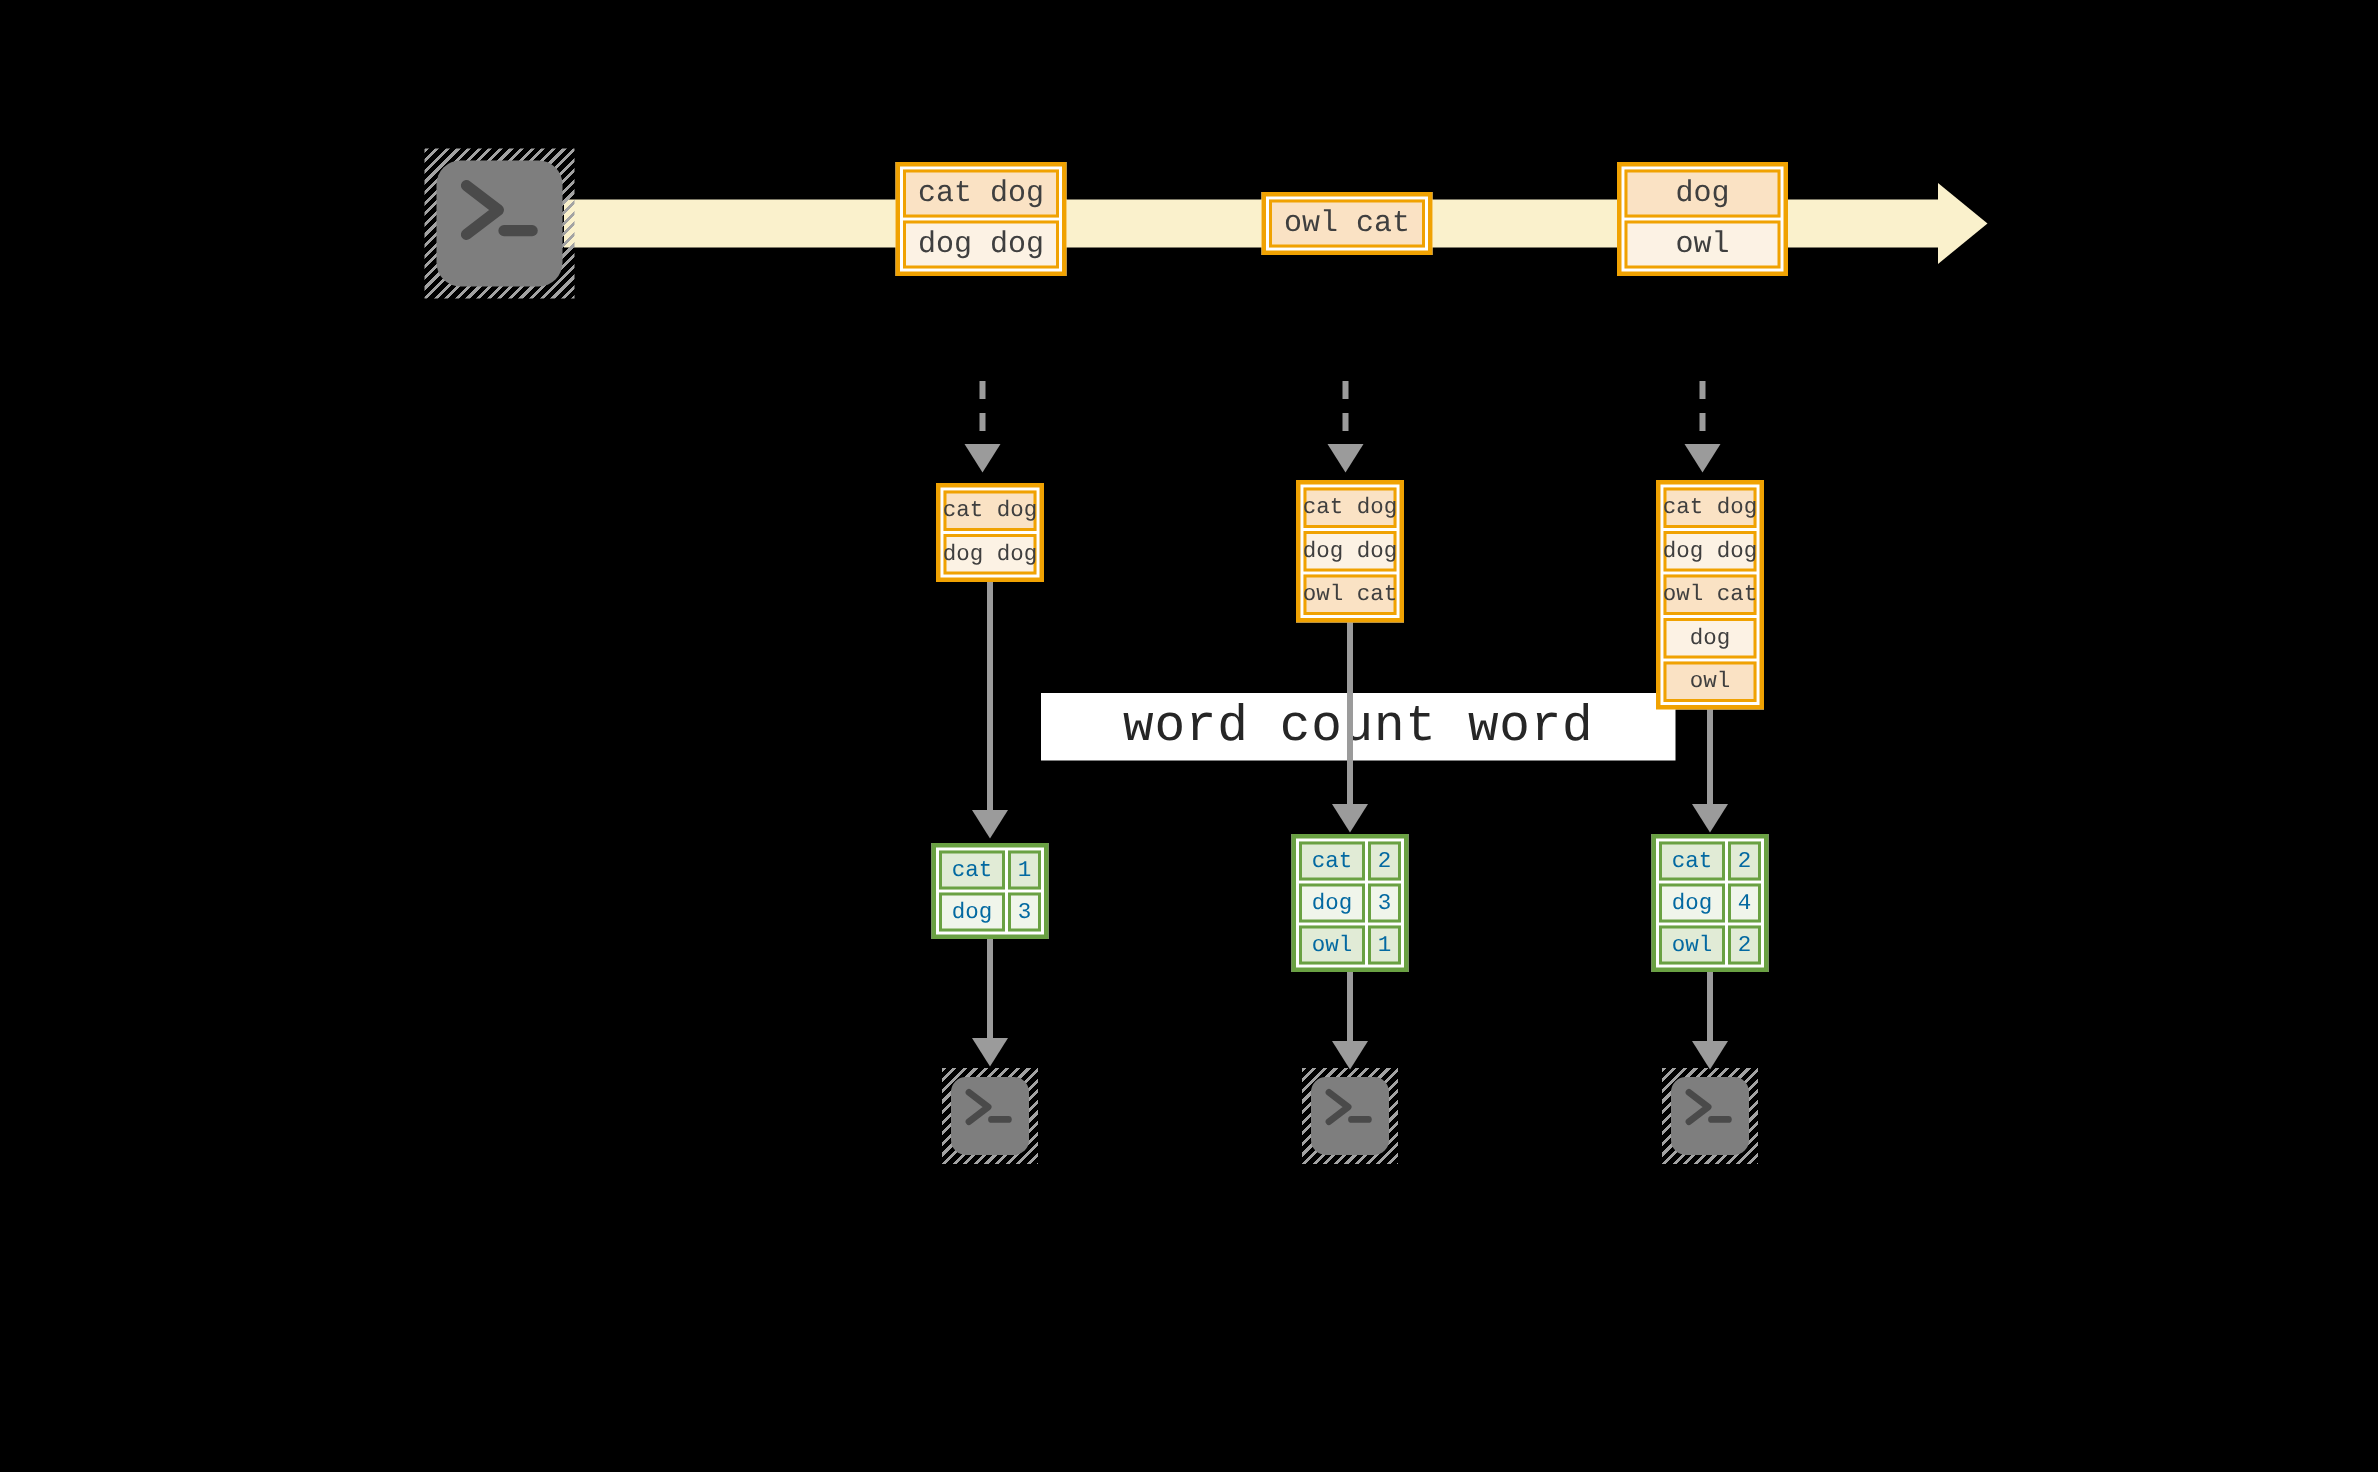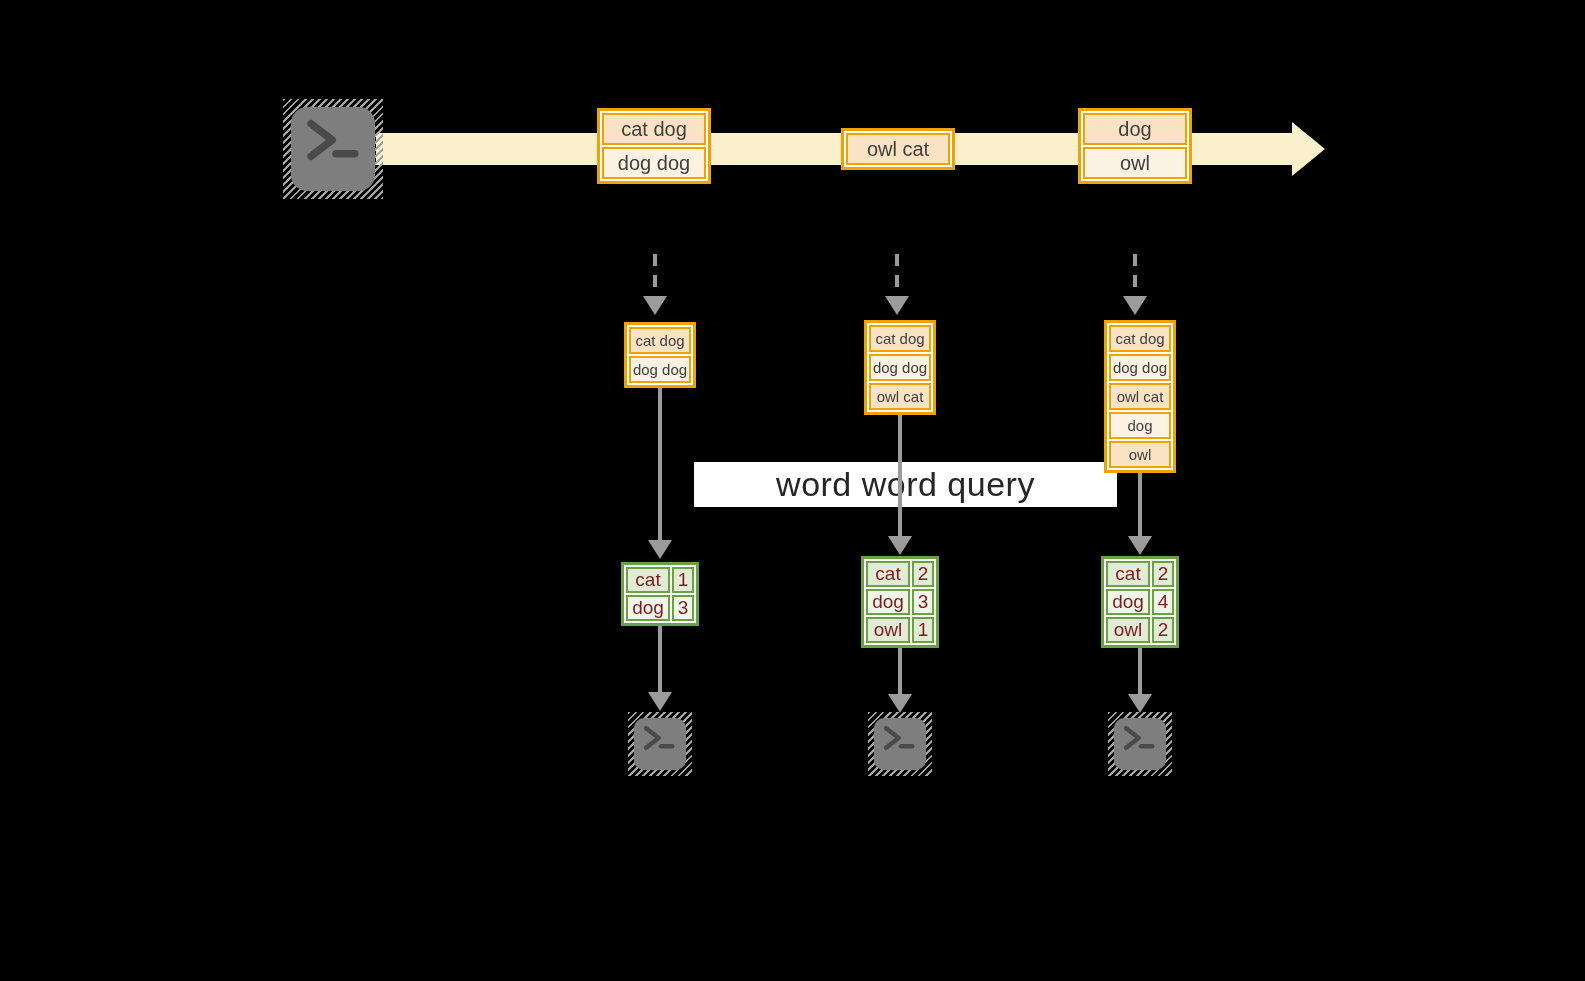--- a/index.html
+++ b/index.html
@@ -1,18 +1,18 @@
 <!DOCTYPE html>
 <html><head>
 <meta charset="utf-8">
 <style>
   html,body{margin:0;padding:0;background:#000;}
   .canvas{
     position:relative;width:1585px;height:981px;background:#000;
-    font-family:Liberation Sans, sans-serif;overflow:hidden;
+    font-family:Liberation Mono, monospace;overflow:hidden;
   }
   
   .term{position:absolute;z-index:3;}
   .term-hatch{
     position:absolute;inset:0;
     background:repeating-linear-gradient(135deg,#a3a3a3 0 2px,rgba(0,0,0,0) 2px 5px);
   }
   .term-body{position:absolute;background:#7e7e7e;}
   .term-big .term-body{inset:8px;border-radius:16px;}
   .term-small .term-body{inset:6px;border-radius:10px;}
@@ -55,21 +55,21 @@
   }
   .wcq span{font-size:34px;color:#262626;letter-spacing:0.5px;}
   
   .gtable{
     position:absolute;z-index:3;display:flex;flex-direction:column;gap:2px;
     background:#fff;border:3px solid #6AA143;padding:2px;box-sizing:border-box;
   }
   .grow{display:flex;gap:2px;}
   .gcell{
     border:2px solid #6AA143;display:flex;align-items:center;justify-content:center;
-    color:#7f1d1d;font-size:19px;height:22px;
+    color:#0369a1;font-size:15px;height:22px;
   }
   .gcell.word{width:40px;}
   .gcell.num{width:18px;}
   .grow.dark .gcell{background:#E1EBD6;}
   .grow.light .gcell{background:#F0F5EB;}
 </style>
 </head>
 <body>
 
 <div class="canvas">
@@ -117,21 +117,21 @@
   </div>
   <div class="obox batch-box" style="left:1104px;top:320px;">
     <div class="orow dark">cat dog</div>
     <div class="orow light">dog dog</div>
     <div class="orow dark">owl cat</div>
     <div class="orow light">dog</div>
     <div class="orow dark">owl</div>
   </div>
 
   <div class="wcq">
-    <span>word word query</span>
+    <span>word count word</span>
   </div>
 
   <div class="vline" style="left:658px;top:388px;height:152px;"></div>
   <div class="ahead" style="left:648px;top:540px;"></div>
   <div class="vline" style="left:898px;top:415px;height:121px;"></div>
   <div class="ahead" style="left:888px;top:536px;"></div>
   <div class="vline" style="left:1138px;top:473px;height:63px;"></div>
   <div class="ahead" style="left:1128px;top:536px;"></div>
 
   <div class="gtable" style="left:621px;top:562px;">

